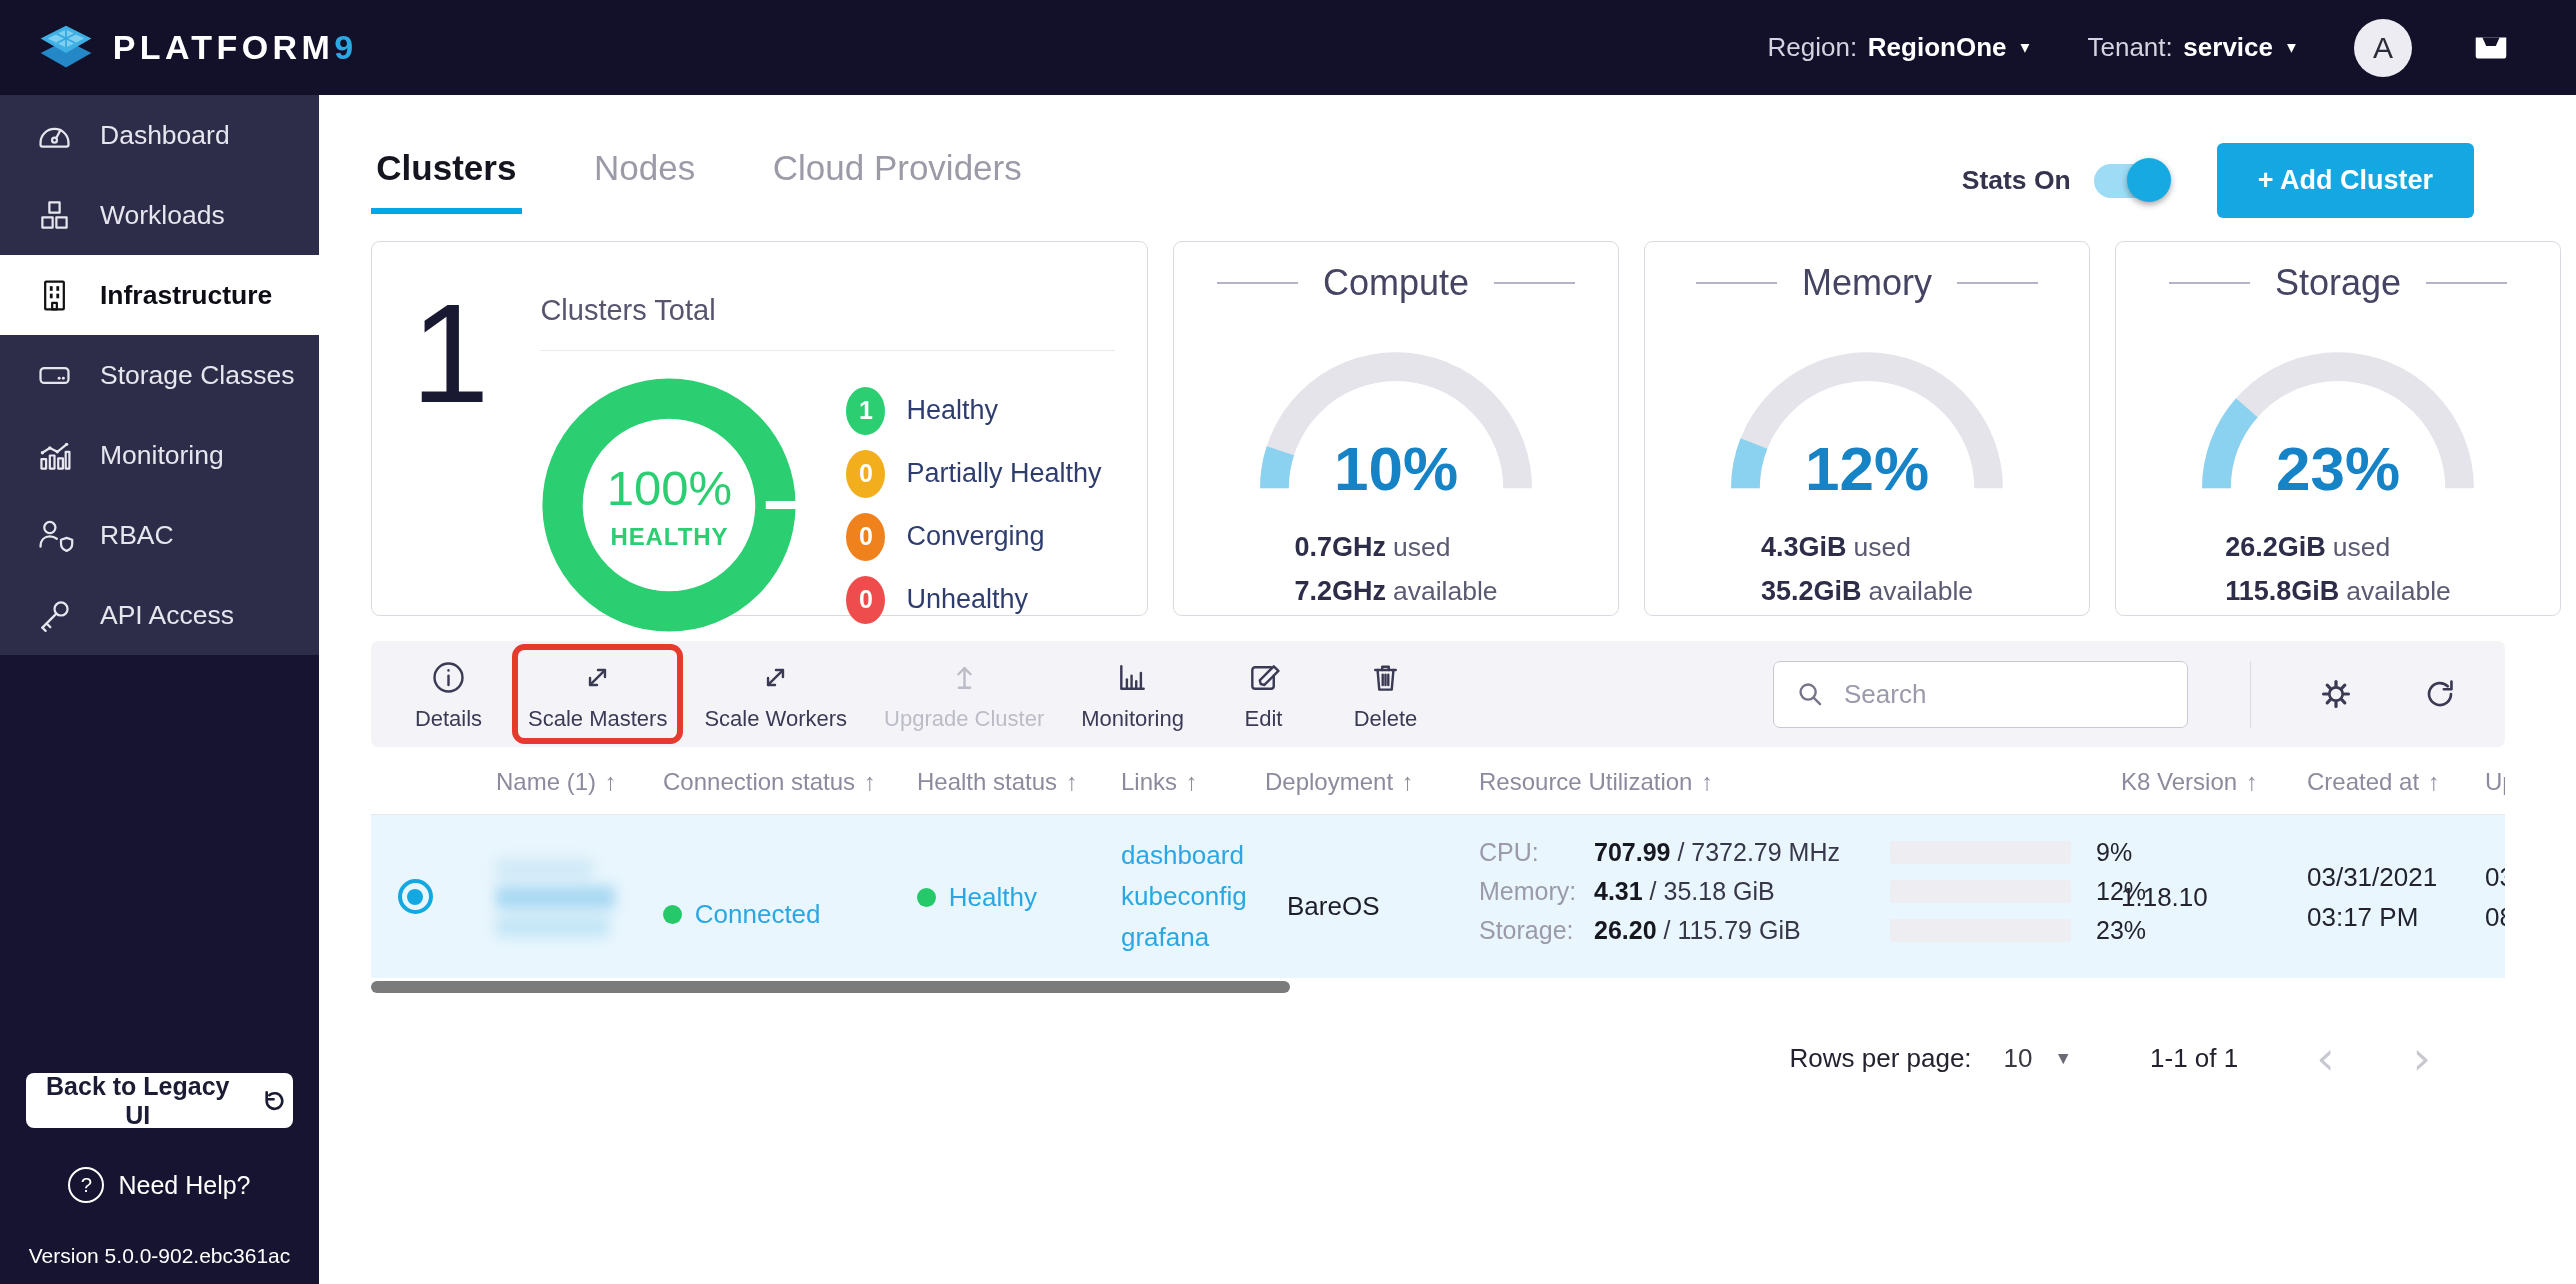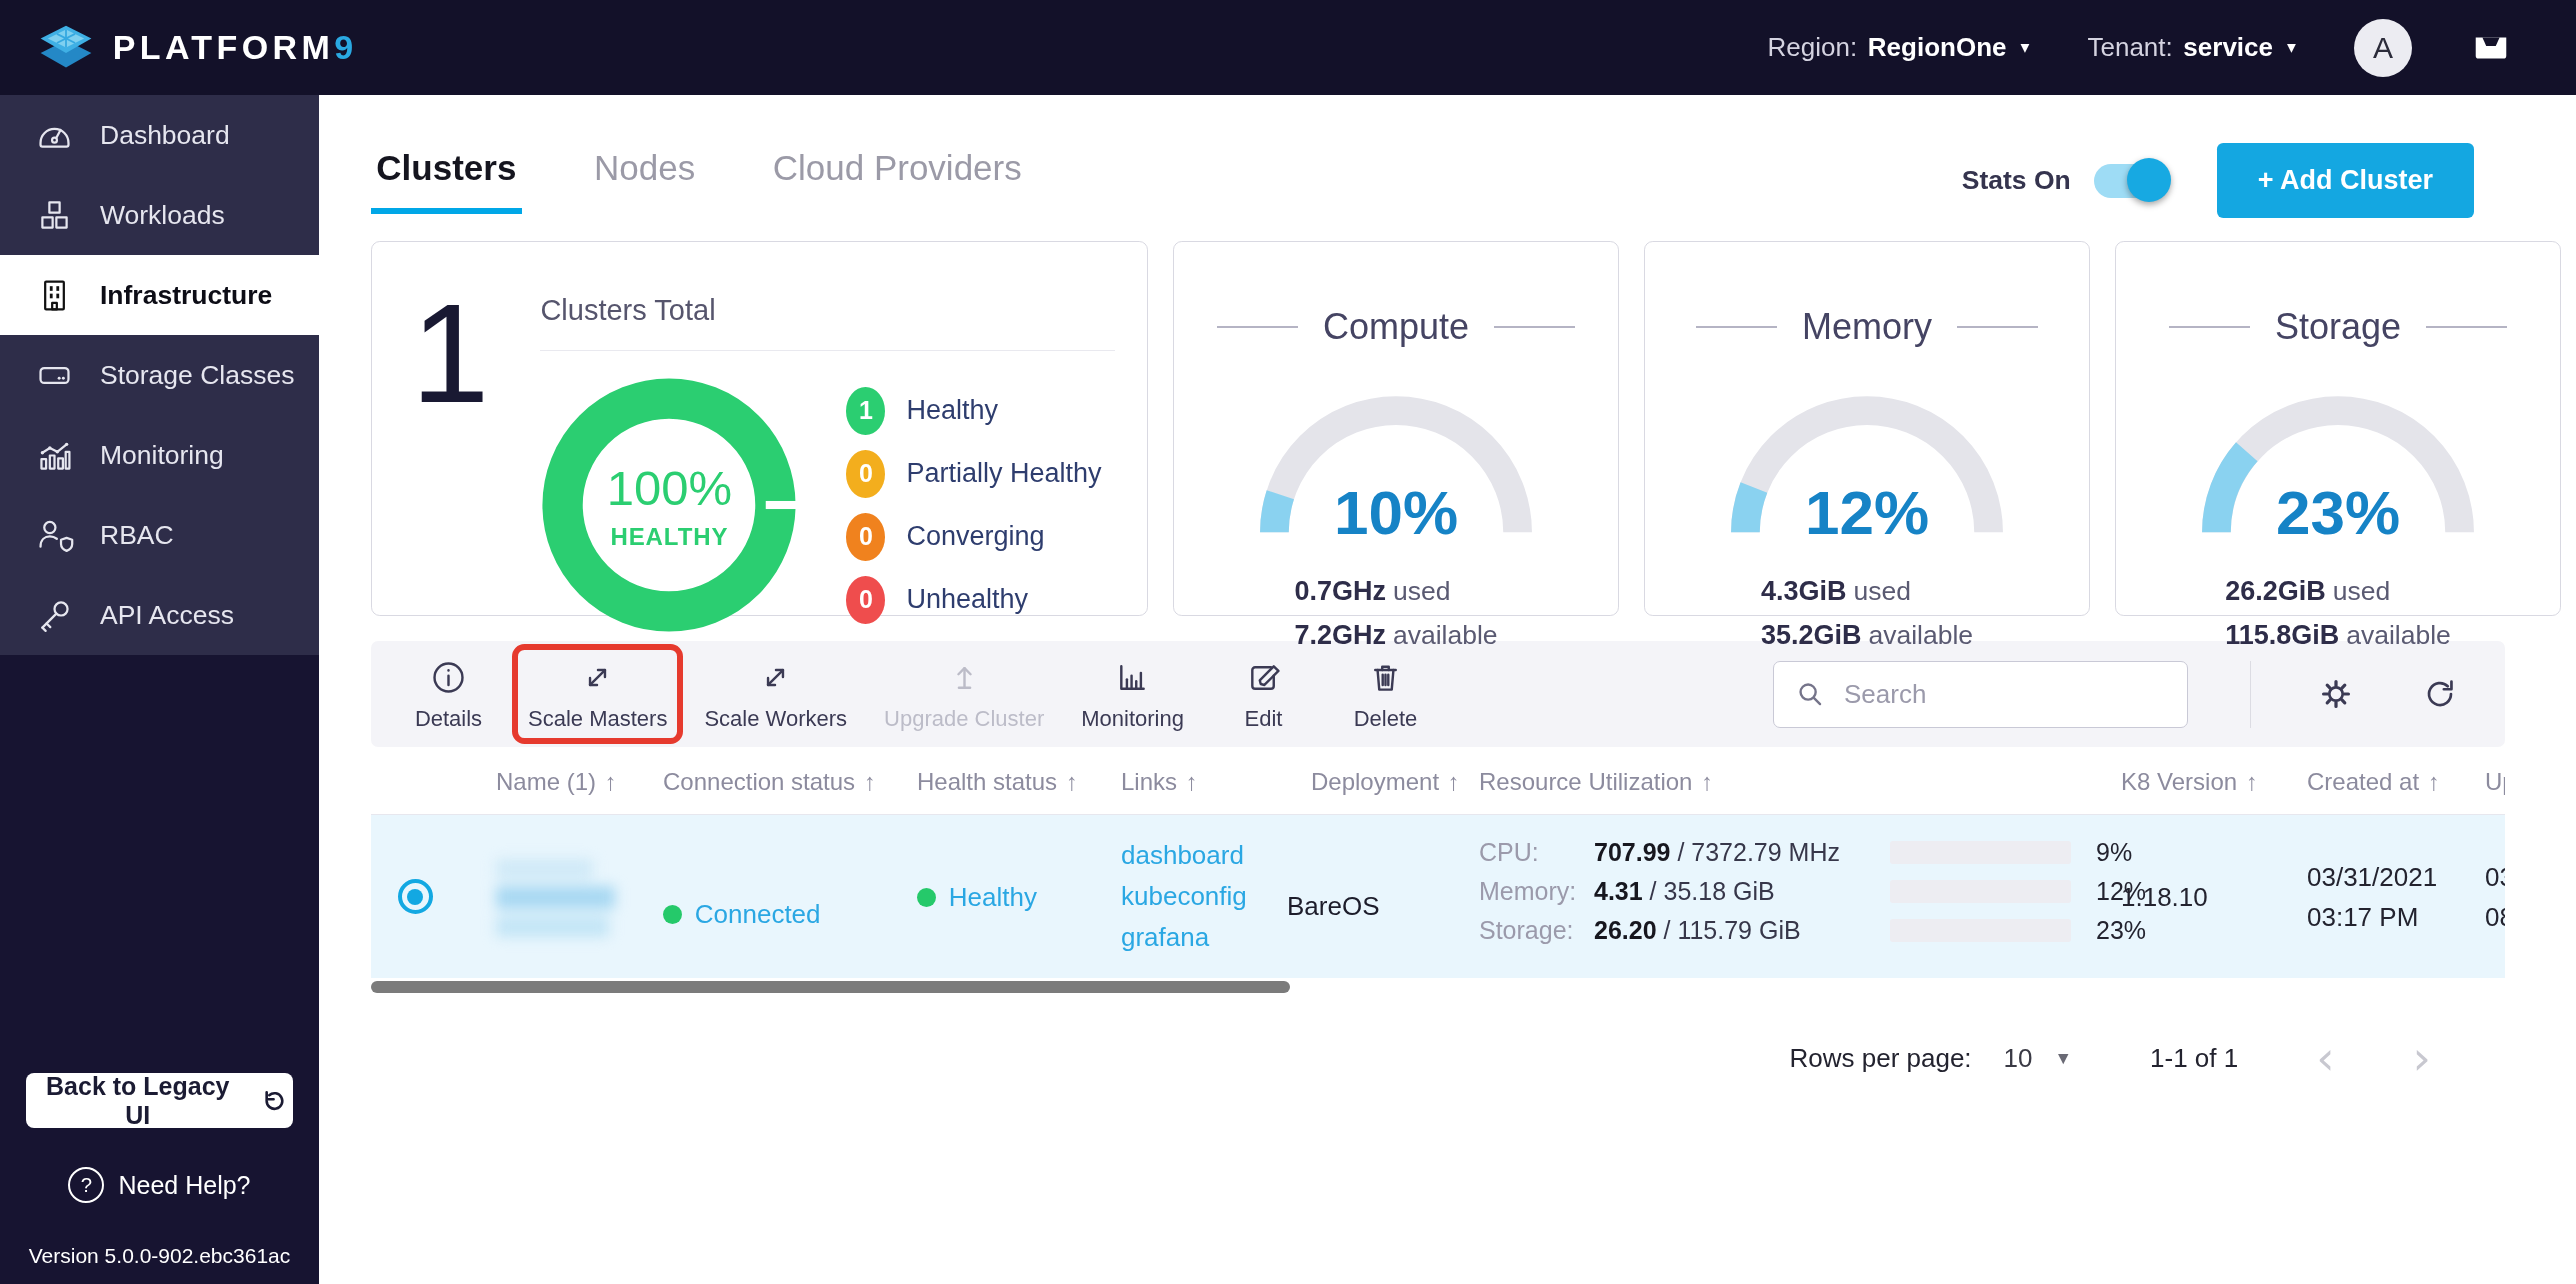--- a/index.html
+++ b/index.html
@@ -67,21 +67,21 @@
   .donut-wrap{position:relative;width:258px;height:258px;flex-shrink:0;}
   .donut-center{position:absolute;inset:0;display:flex;flex-direction:column;align-items:center;
                 justify-content:center;gap:7px;}
   .donut-pct{font-size:49px;color:#2bce71;font-weight:500;}
   .donut-sub{font-size:24px;color:#2bce71;font-weight:bold;letter-spacing:0.9px;}
   .legend{display:flex;flex-direction:column;gap:15px;justify-content:center;}
   .legend-row{display:flex;align-items:center;gap:21px;}
   .badge{width:39px;height:48px;border-radius:50%;color:#fff;font-size:25px;font-weight:bold;
          display:flex;align-items:center;justify-content:center;flex-shrink:0;}
   .legend-label{font-size:27px;color:#2e3d6e;font-weight:500;white-space:nowrap;}
-  .gauge-card{width:446px;padding-top:64px;}
+  .gauge-card{width:446px;padding-top:20px;}
   .g-title-row{display:flex;align-items:center;justify-content:center;gap:25px;}
   .g-line{width:81px;height:1.8px;background:#b5b4c4;}
   .g-title{font-size:36px;color:#454463;font-weight:400;margin:0;}
   .gauge-wrap{position:relative;width:292px;margin:39px auto 0;}
   .gauge-svg{width:292px;height:152px;}
   .gauge-track{fill:none;stroke:#e4e4ea;stroke-width:34;}
   .gauge-fill{fill:none;stroke:#8ad2f0;stroke-width:34;}
   .gauge-pct{position:absolute;left:0;right:0;bottom:-8.8px;text-align:center;
              font-size:62px;font-weight:bold;color:#1683c6;}
   .gauge-stats{width:fit-content;margin:37px auto 0;font-size:26.5px;color:#5a5a72;
@@ -474,21 +474,21 @@
             <span class="sort-arrow">↑</span>
           </div>
         <div class="th" style="left:546px">
             <span>Health status</span>
             <span class="sort-arrow">↑</span>
           </div>
         <div class="th" style="left:750px">
             <span>Links</span>
             <span class="sort-arrow">↑</span>
           </div>
-        <div class="th" style="left:940px">
+        <div class="th" style="left:894px">
             <span>Deployment</span>
             <span class="sort-arrow">↑</span>
           </div>
         <div class="th" style="left:1108px">
             <span>Resource Utilization</span>
             <span class="sort-arrow">↑</span>
           </div>
         <div class="th" style="left:1750px">
             <span>K8 Version</span>
             <span class="sort-arrow">↑</span>

